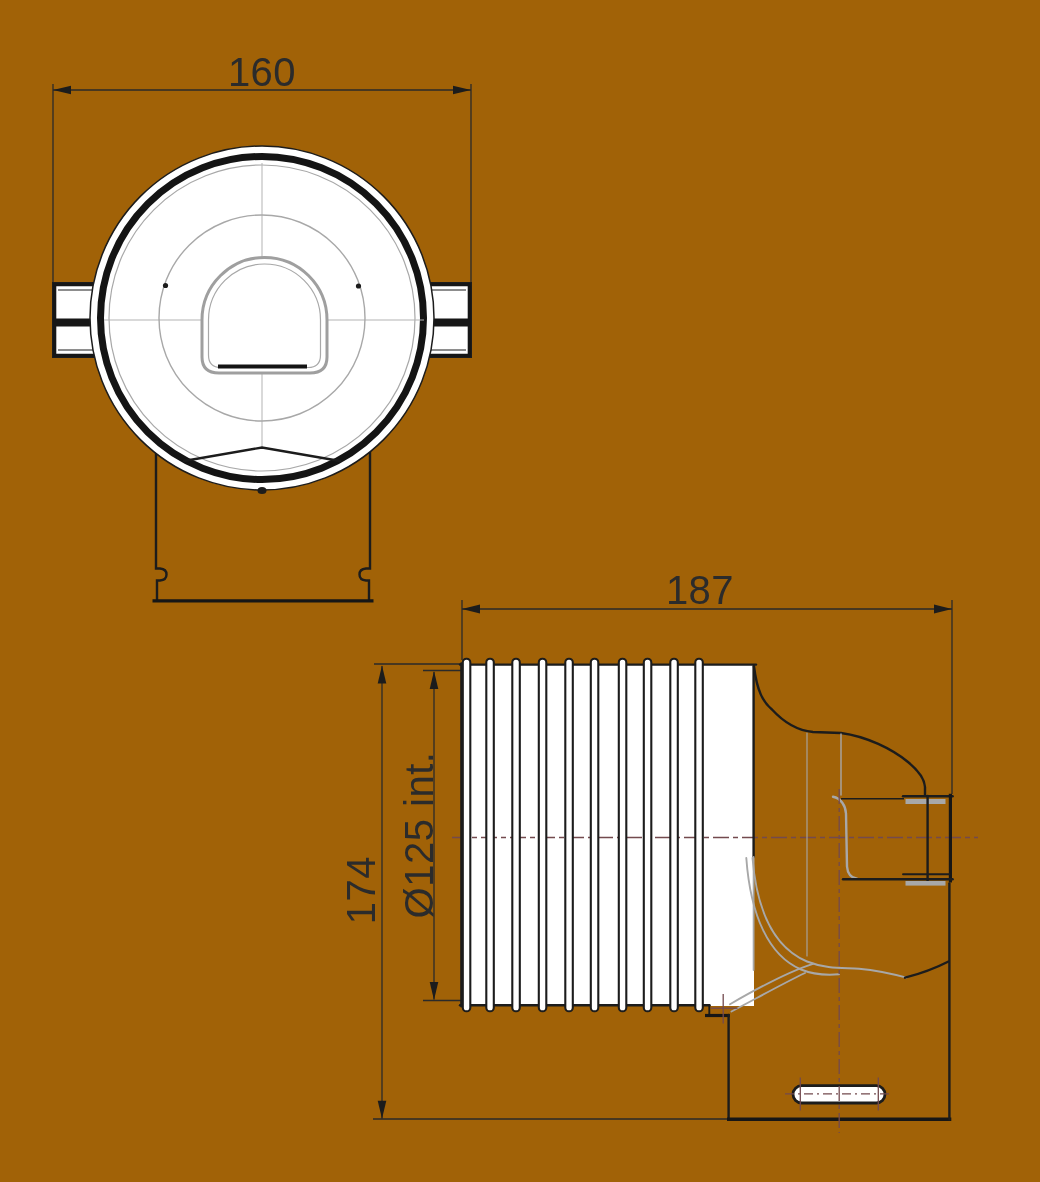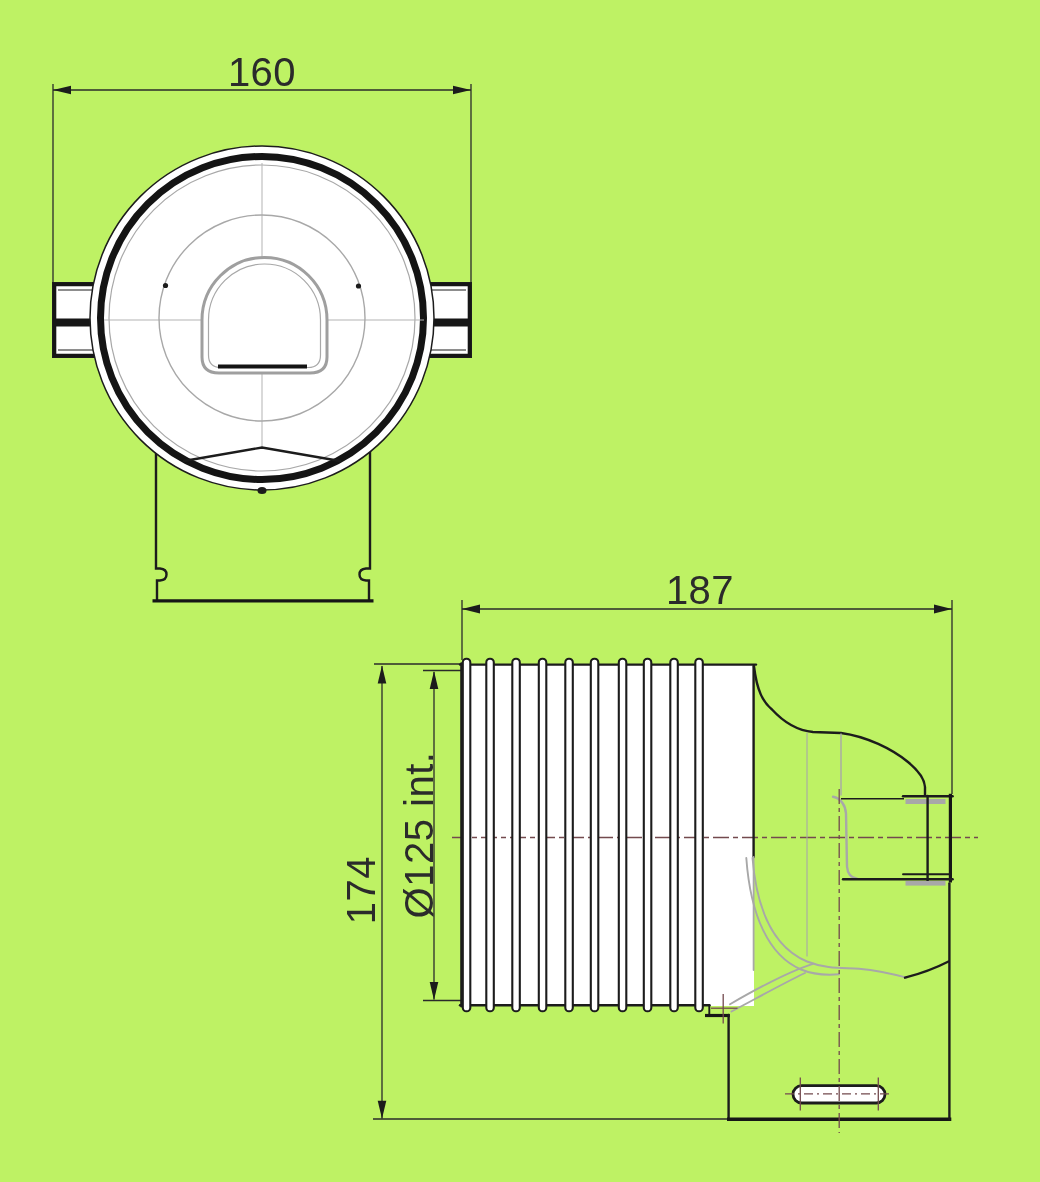--- a/index.html
+++ b/index.html
@@ -1,16 +1,16 @@
 <!DOCTYPE html>
 <html><head>
 <meta charset="utf-8">
 <style>
   html,body{margin:0;padding:0;background:#ffffff;}
-  .canvas{width:1040px;height:1182px;position:relative;background:#bef264;}
+  .canvas{width:1040px;height:1182px;position:relative;background:#a16207;}
   svg{display:block;}
   .dimtxt{font-family:"Liberation Sans",sans-serif;font-size:40px;fill:#2b2b2b;letter-spacing:0.5px;}
   .thin{stroke:#2a2a2a;stroke-width:1.3;fill:none;}
   .ol{stroke:#1c1c1c;stroke-width:2.4;fill:none;stroke-linecap:round;}
   .ol2{stroke:#1c1c1c;stroke-width:1.9;fill:none;stroke-linecap:round;}
   .olthick{stroke:#161616;stroke-width:3.2;fill:none;stroke-linecap:butt;}
   .gray{stroke:#a8a8a8;fill:none;stroke-linecap:round;}
   .cl{stroke:#734a4e;stroke-width:1.3;fill:none;}
   .arrow{fill:#1c1c1c;stroke:none;}
 </style>

